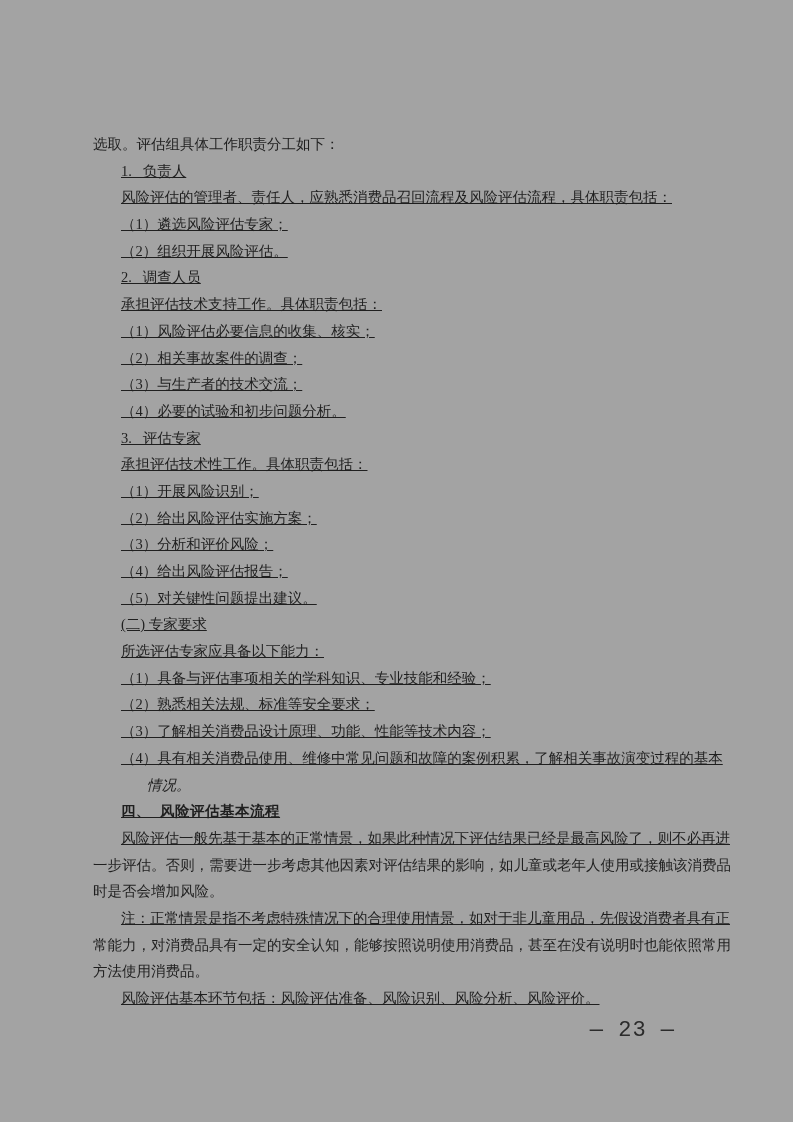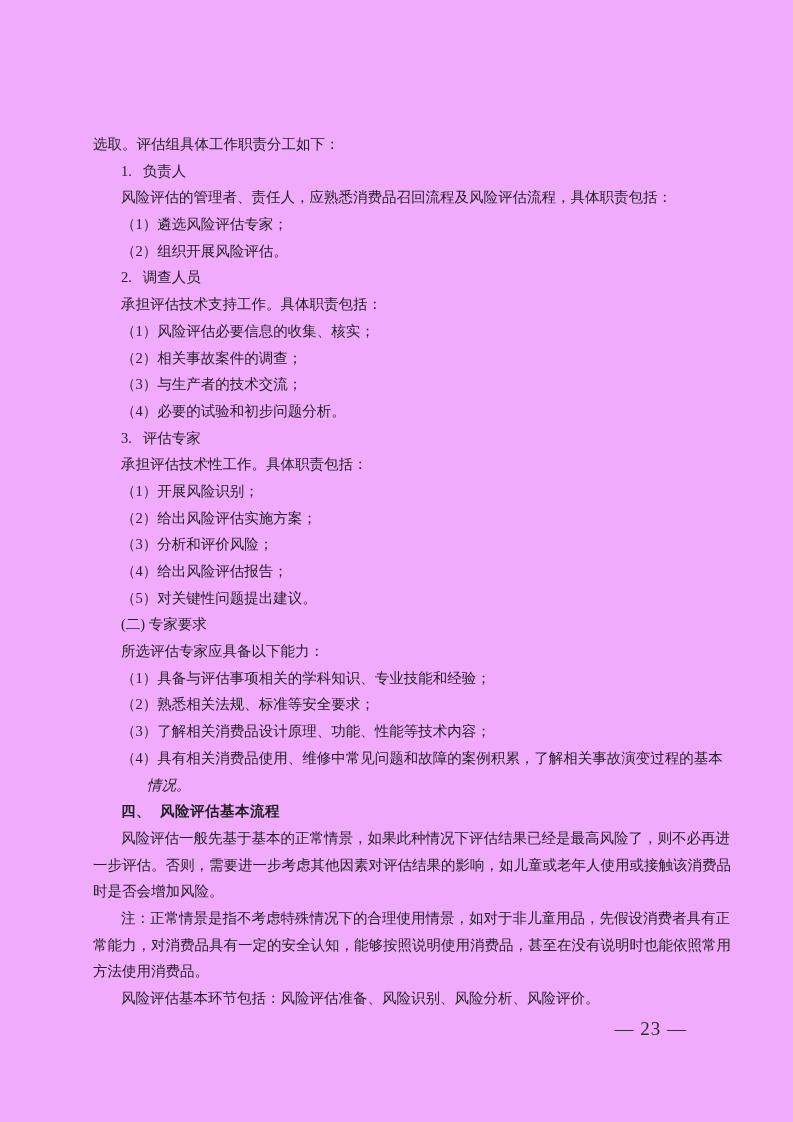--- a/index.html
+++ b/index.html
@@ -10,52 +10,52 @@
   body {
     width: 793px;
     height: 1122px;
     position: relative;
     overflow: hidden;
     font-family: "Liberation Serif", "DejaVu Serif", serif;
   }
   .page {
     position: absolute;
     inset: 0;
-    background: #f0abfc;
+    background: #a3a3a3;
   }
   .body-text {
     position: absolute;
     left: 93px;
     top: 131px;
     width: 618px;
     font-size: 14.5px;
     line-height: 26.7px;
     color: #1f1f1f;
     white-space: pre;
   }
   .line {
     height: 26.7px;
   }
   .line.flush  { padding-left: 0; }
-  .line.indent { padding-left: 28px; }
+  .line.indent { padding-left: 28px; text-decoration: underline; }
   .line.hang   { padding-left: 54px; font-style: italic; }
   .line.bold {
     font-weight: 700;
     font-family: "Liberation Sans", "DejaVu Sans", sans-serif;
     letter-spacing: 0.5px;
   }
   .page-number {
     position: absolute;
     top: 1018px;
-    left: 12px;
+    left: 0;
     width: 675px;
     text-align: right;
-    font-size: 19px;
+    font-size: 22px;
     color: #2b2b2b;
-    font-family: Liberation Serif, serif;
+    font-family: Liberation Mono, monospace;
     letter-spacing: 1px;
   }
 </style>
 </head>
 <body>
 
 <div class="page">
   <div class="body-text"><div class="line flush">选取。评估组具体工作职责分工如下：</div><div class="line indent">1.   负责人</div><div class="line indent">风险评估的管理者、责任人，应熟悉消费品召回流程及风险评估流程，具体职责包括：</div><div class="line indent">（1）遴选风险评估专家；</div><div class="line indent">（2）组织开展风险评估。</div><div class="line indent">2.   调查人员</div><div class="line indent">承担评估技术支持工作。具体职责包括：</div><div class="line indent">（1）风险评估必要信息的收集、核实；</div><div class="line indent">（2）相关事故案件的调查；</div><div class="line indent">（3）与生产者的技术交流；</div><div class="line indent">（4）必要的试验和初步问题分析。</div><div class="line indent">3.   评估专家</div><div class="line indent">承担评估技术性工作。具体职责包括：</div><div class="line indent">（1）开展风险识别；</div><div class="line indent">（2）给出风险评估实施方案；</div><div class="line indent">（3）分析和评价风险；</div><div class="line indent">（4）给出风险评估报告；</div><div class="line indent">（5）对关键性问题提出建议。</div><div class="line indent">(二) 专家要求</div><div class="line indent">所选评估专家应具备以下能力：</div><div class="line indent">（1）具备与评估事项相关的学科知识、专业技能和经验；</div><div class="line indent">（2）熟悉相关法规、标准等安全要求；</div><div class="line indent">（3）了解相关消费品设计原理、功能、性能等技术内容；</div><div class="line indent">（4）具有相关消费品使用、维修中常见问题和故障的案例积累，了解相关事故演变过程的基本</div><div class="line hang">情况。</div><div class="line indent bold">四、  风险评估基本流程</div><div class="line indent">风险评估一般先基于基本的正常情景，如果此种情况下评估结果已经是最高风险了，则不必再进</div><div class="line flush">一步评估。否则，需要进一步考虑其他因素对评估结果的影响，如儿童或老年人使用或接触该消费品</div><div class="line flush">时是否会增加风险。</div><div class="line indent">注：正常情景是指不考虑特殊情况下的合理使用情景，如对于非儿童用品，先假设消费者具有正</div><div class="line flush">常能力，对消费品具有一定的安全认知，能够按照说明使用消费品，甚至在没有说明时也能依照常用</div><div class="line flush">方法使用消费品。</div><div class="line indent">风险评估基本环节包括：风险评估准备、风险识别、风险分析、风险评价。</div></div>
   <div class="page-number">— 23 —</div>
 </div>

